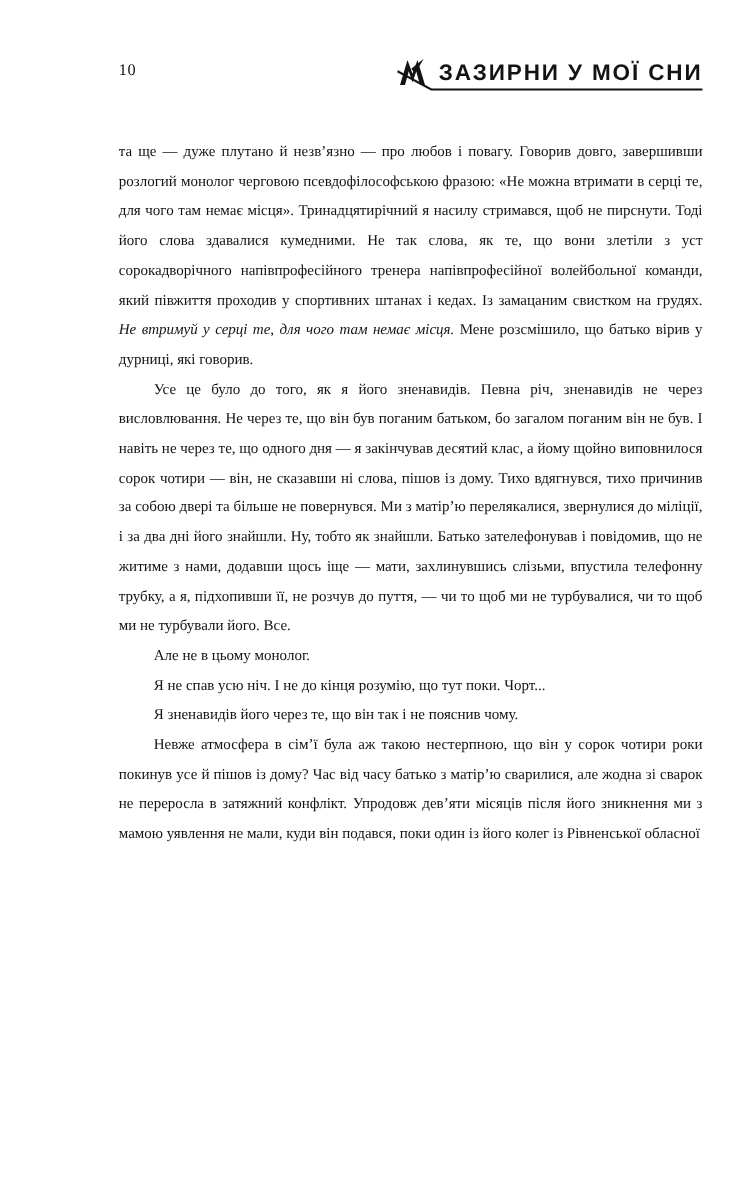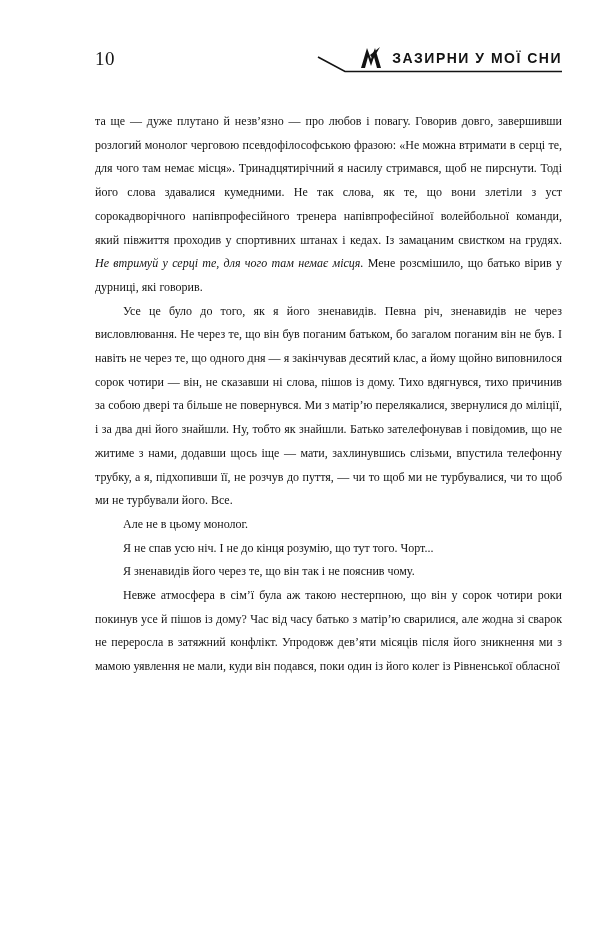--- a/index.html
+++ b/index.html
@@ -13,41 +13,41 @@
     height: 947px;
     background: #ffffff;
     color: #131313;
     font-family: "Liberation Serif", serif;
     overflow: hidden;
   }
   .pagenum {
     position: absolute;
     top: 48px;
     left: 95px;
-    font-size: 19px;
+    font-size: 13px;
     letter-spacing: 0.5px;
     color: #131313;
   }
   .header-right {
     position: absolute;
     top: 47px;
     right: 38px;
     display: flex;
     align-items: center;
     gap: 9px;
   }
   .logo {
     width: 24px;
     height: 22px;
     display: block;
   }
   .running-title {
     font-family: "Liberation Sans", sans-serif;
     font-weight: 700;
-    font-size: 14px;
+    font-size: 18px;
     letter-spacing: 1.5px;
     color: #131313;
     white-space: nowrap;
   }
   .rule {
     position: absolute;
     top: 0;
     left: 0;
     pointer-events: none;
   }
@@ -89,18 +89,18 @@
   </div>
 
   <svg class="rule" width="600" height="90" aria-hidden="true">
     <polyline points="318,57 345,71.5 562,71.5" fill="none" stroke="#131313" stroke-width="1.6"></polyline>
   </svg>
 
   <div class="body-text">
       <p class="para"><span>та ще — дуже плутано й незв’язно — про любов і повагу. Говорив довго, завершивши розлогий монолог черговою псевдофілософською фразою: «Не можна втримати в серці те, для чого там немає місця». Тринадцятирічний я насилу стримався, щоб не пирснути. Тоді його слова здавалися кумедними. Не так слова, як те, що вони злетіли з уст сорокадворічного напівпрофесійного тренера напівпрофесійної волейбольної команди, який півжиття проходив у спортивних штанах і кедах. Із замацаним свистком на грудях. </span><span class="italic">Не втримуй у серці те, для чого там немає місця.</span><span> Мене розсмішило, що батько вірив у дурниці, які говорив.</span></p>
       <p class="para indent"><span>Усе це було до того, як я його зненавидів. Певна річ, зненавидів не через висловлювання. Не через те, що він був поганим батьком, бо загалом поганим він не був. І навіть не через те, що одного дня — я закінчував десятий клас, а йому щойно виповнилося сорок чотири — він, не сказавши ні слова, пішов із дому. Тихо вдягнувся, тихо причинив за собою двері та більше не повернувся. Ми з матір’ю перелякалися, звернулися до міліції, і за два дні його знайшли. Ну, тобто як знайшли. Батько зателефонував і повідомив, що не житиме з нами, додавши щось іще — мати, захлинувшись слізьми, впустила телефонну трубку, а я, підхопивши її, не розчув до пуття, — чи то щоб ми не турбувалися, чи то щоб ми не турбували його. Все.</span></p>
       <p class="para indent"><span>Але не в цьому монолог.</span></p>
-      <p class="para indent"><span>Я не спав усю ніч. І не до кінця розумію, що тут того. Чорт...</span></p>
+      <p class="para indent"><span>Я не спав усю ніч. І не до кінця розумію, що тут поки. Чорт...</span></p>
       <p class="para indent"><span>Я зненавидів його через те, що він так і не пояснив чому.</span></p>
       <p class="para indent"><span>Невже атмосфера в сім’ї була аж такою нестерпною, що він у сорок чотири роки покинув усе й пішов із дому? Час від часу батько з матір’ю сварилися, але жодна зі сварок не переросла в затяжний конфлікт. Упродовж дев’яти місяців після його зникнення ми з мамою уявлення не мали, куди він подався, поки один із його колег із Рівненської обласної</span></p>
     </div>
 
 </div>
 
 </body></html>

